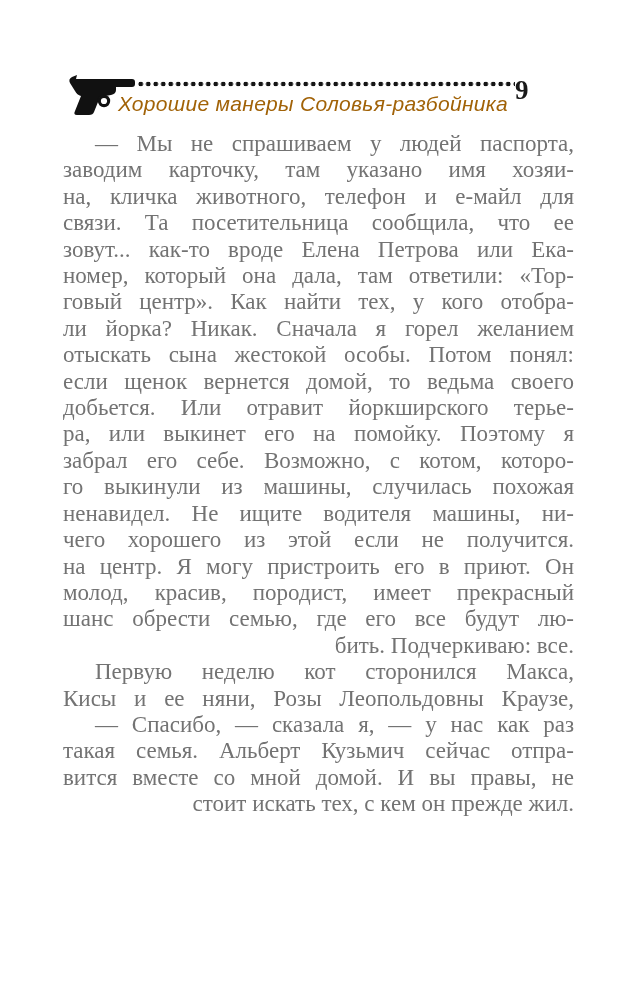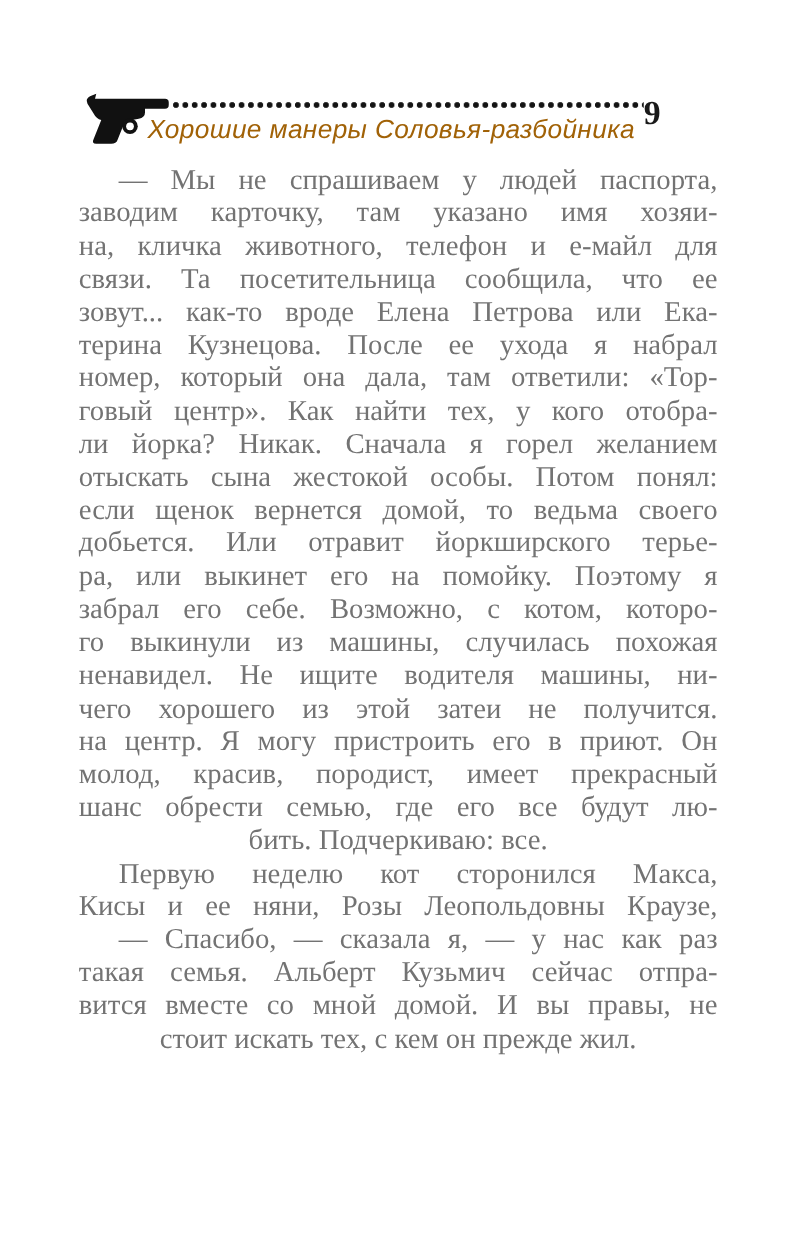--- a/index.html
+++ b/index.html
@@ -32,21 +32,21 @@
     font-style:italic;font-size:21px;line-height:24px;
     letter-spacing:0.3px;white-space:nowrap;
     color:#a16207;
   }
   
   .bodytext{
     position:absolute;left:63px;top:131px;width:511px;
     font-size:23px;line-height:26.4px;
     color:#737373;
   }
-  .line{min-height:26.4px;text-align:center;}
+  .line{min-height:26.4px;text-align:right;}
   .line.ind{text-indent:32px;}
   .line.just{text-align:justify;text-align-last:justify;}
 </style>
 </head>
 <body>
 
 <div class="page">
 
   <div class="header">
 
@@ -63,32 +63,31 @@
     <div class="runtitle">Хорошие манеры Соловья-разбойника</div>
   </div>
 
   <div class="bodytext">
       <div>
         <div class="line ind just">— Мы не спрашиваем у людей паспорта,</div>
         <div class="line just">заводим карточку, там указано имя хозяи-</div>
         <div class="line just">на, кличка животного, телефон и е-майл для</div>
         <div class="line just">связи. Та посетительница сообщила, что ее</div>
         <div class="line just">зовут... как-то вроде Елена Петрова или Ека-</div>
-        <div class="line just">терина Кузнецова. После ее ухода я набрал</div>
         <div class="line just">номер, который она дала, там ответили: «Тор-</div>
         <div class="line just">говый центр». Как найти тех, у кого отобра-</div>
         <div class="line just">ли йорка? Никак. Сначала я горел желанием</div>
         <div class="line just">отыскать сына жестокой особы. Потом понял:</div>
         <div class="line just">если щенок вернется домой, то ведьма своего</div>
         <div class="line just">добьется. Или отравит йоркширского терье-</div>
         <div class="line just">ра, или выкинет его на помойку. Поэтому я</div>
         <div class="line just">забрал его себе. Возможно, с котом, которо-</div>
         <div class="line just">го выкинули из машины, случилась похожая</div>
         <div class="line just">ненавидел. Не ищите водителя машины, ни-</div>
-        <div class="line just">чего хорошего из этой затеи не получится.</div>
+        <div class="line just">чего хорошего из этой если не получится.</div>
         <div class="line just">на центр. Я могу пристроить его в приют. Он</div>
         <div class="line just">молод, красив, породист, имеет прекрасный</div>
         <div class="line just">шанс обрести семью, где его все будут лю-</div>
         <div class="line">бить. Подчеркиваю: все.</div>
       </div>
       <div>
         <div class="line ind just">Первую неделю кот сторонился Макса,</div>
         <div class="line just">Кисы и ее няни, Розы Леопольдовны Краузе,</div>
       </div>
       <div>

